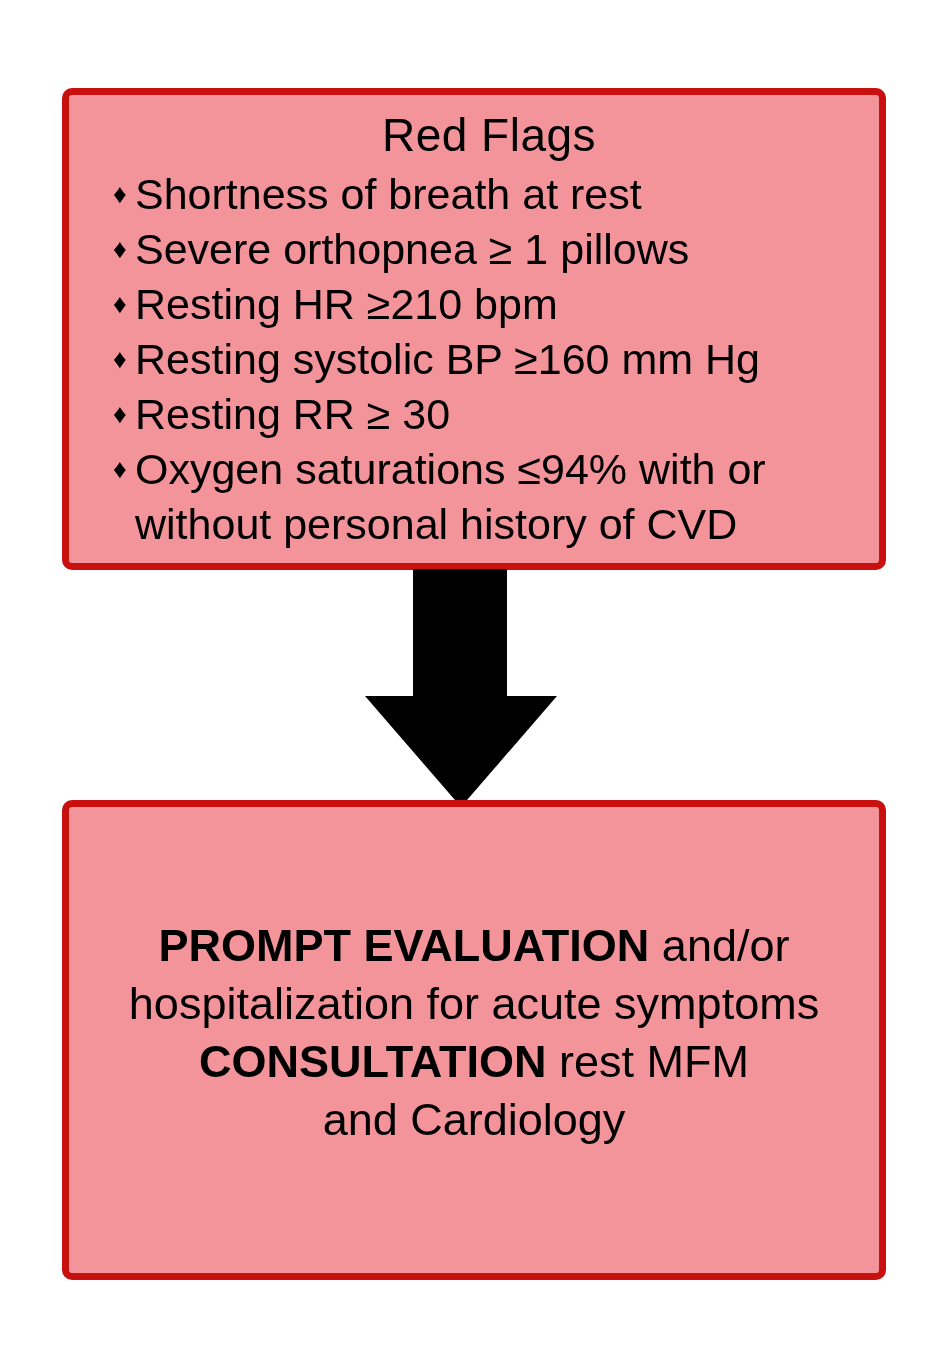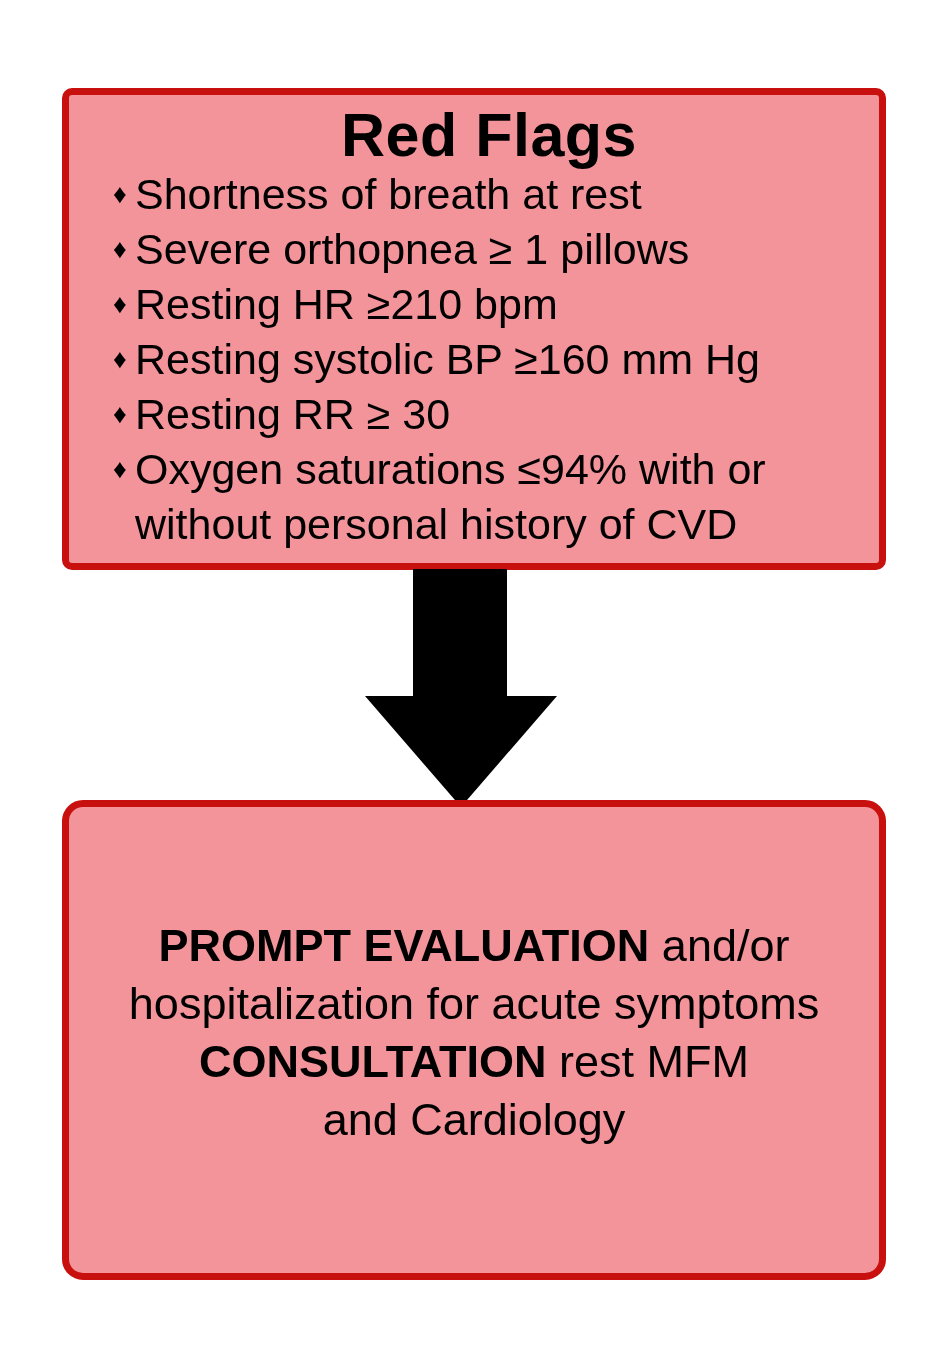--- a/index.html
+++ b/index.html
@@ -17,40 +17,39 @@
     color:var(--text);
   }
   .box{
     position:absolute;left:62px;width:824px;
     background:var(--box-fill);
     border:7px solid var(--box-border);
     border-radius:10px;
   }
   .top-box{top:88px;height:482px;padding:10px 14px 0 44px;}
   .box-title{
-    font-size:61px;font-weight:bold;text-align:center;
+    font-size:46px;font-weight:normal;text-align:center;
     line-height:60px;letter-spacing:0.5px;
   }
   ul.red-flag-list{list-style:none;margin-top:2px;}
   ul.red-flag-list li{
     display:flex;align-items:flex-start;
     font-size:43px;line-height:55px;
   }
   .bullet-glyph{
     flex:0 0 22px;width:22px;font-size:27px;line-height:55px;
     text-align:left;
   }
   .bullet-text{flex:1 1 auto;}
   .arrow-svg{position:absolute;left:365px;top:569px;display:block;}
   .bottom-box{
     top:800px;height:480px;
     display:flex;flex-direction:column;justify-content:center;
     text-align:center;font-size:45px;line-height:58px;
     padding:0 10px 14px 10px;
-    border-radius:21px;
   }
   .bold-run{font-weight:bold;}
   .italic-line{font-style:italic;}
 </style>
 </head>
 <body>
 
 <div class="box top-box">
   <div class="box-title">Red Flags</div>
   <ul class="red-flag-list">

